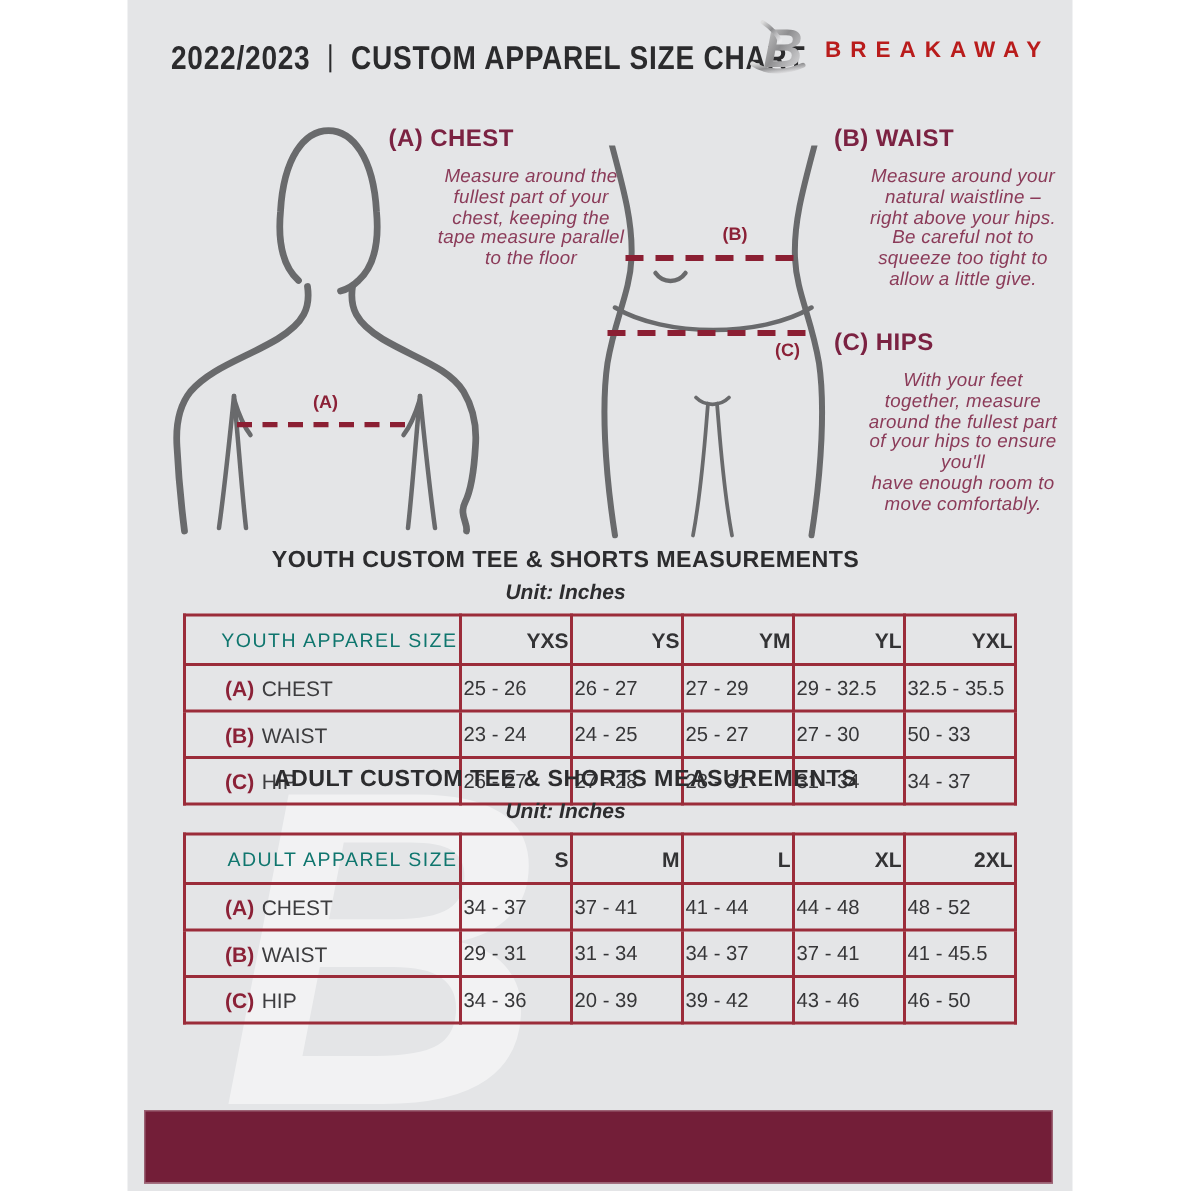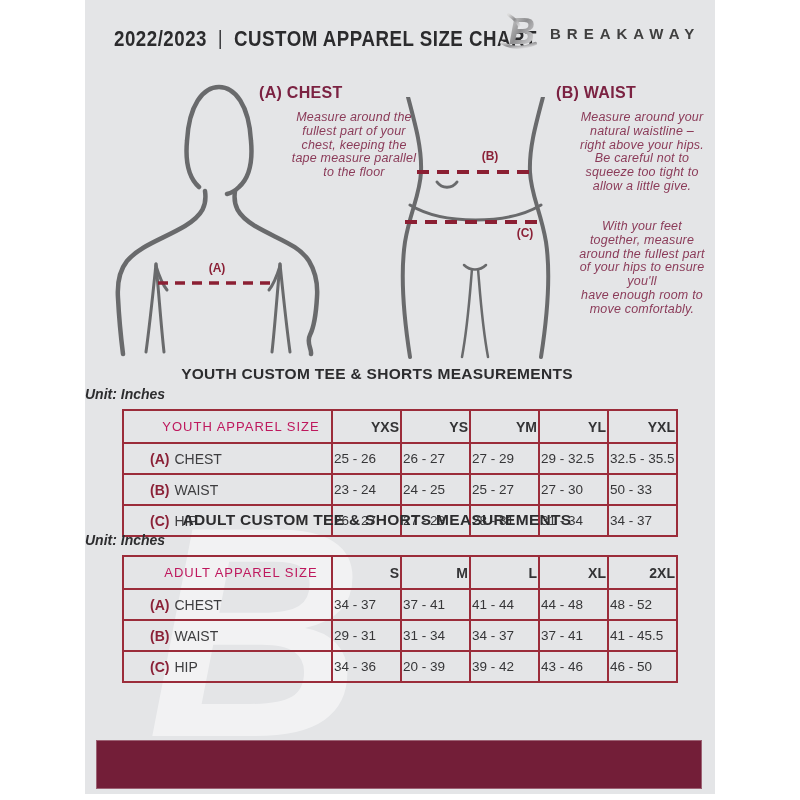--- a/index.html
+++ b/index.html
@@ -10,21 +10,21 @@
   .watermark{position:absolute;left:62px;top:482px;font-size:300px;line-height:1;
     font-weight:700;font-style:italic;color:rgba(255,255,255,0.5);z-index:1;user-select:none;}
 
   
   .headline{position:absolute;left:29px;top:26px;display:flex;align-items:center;gap:13px;
     font-size:22px;font-weight:700;color:#2b2b2d;letter-spacing:0.6px;
     transform:scaleX(0.85);transform-origin:left center;white-space:nowrap;z-index:2;}
   .headline .sep{font-weight:400;font-size:20px;position:relative;top:-1px;}
   .brand{position:absolute;left:412px;top:10px;display:flex;align-items:center;z-index:2;}
   .logo{width:46px;height:46px;}
-  .brandname{font-size:15px;font-weight:700;letter-spacing:6px;color:#404040;margin-left:7px;}
+  .brandname{font-size:15px;font-weight:700;letter-spacing:6px;color:#b91c1c;margin-left:7px;}
 
   
   .fig{position:absolute;z-index:2;}
   .fig-upper{left:28px;top:83px;}
   .fig-lower{left:303px;top:97px;}
   .marker{position:absolute;width:40px;text-align:center;font-size:12px;font-weight:700;
     color:#8b2137;z-index:3;}
   .marker-a{left:112px;top:261px;}
   .marker-b{left:385px;top:149px;}
   .marker-c{left:420px;top:226px;}
@@ -34,27 +34,27 @@
   .gb-hips{left:471px;top:220px;width:172px;}
   .gblock h3{margin:0 0 9px 0;font-size:16px;font-weight:700;color:#7b2242;letter-spacing:0.3px;}
   .gblock p{margin:0;font-size:12.5px;line-height:13.8px;font-style:italic;color:#8b3b59;
     white-space:pre-line;letter-spacing:0.2px;text-align:center;}
 
   
   .tblock{position:absolute;left:0;width:584px;z-index:2;}
   .tb-youth{top:365px;}
   .tb-adult{top:511px;}
   .ttitle{text-align:center;font-size:15.5px;font-weight:700;color:#2c2c2e;letter-spacing:0.3px;}
-  .tunit{font-size:14px;font-weight:600;font-style:italic;color:#2d2d2f;
+  .tunit{text-align:center;font-size:14px;font-weight:600;font-style:italic;color:#2d2d2f;
     margin-top:3px;}
   table{border-collapse:collapse;table-layout:fixed;width:556px;margin:7px 0 0 37px;}
   th,td{border:2px solid #9b2c3a;overflow:hidden;}
   thead th{height:29px;font-size:14px;font-weight:700;color:#333335;text-align:right;}
   thead th.label-col{width:178px;font-size:13px;font-weight:400;letter-spacing:1px;
-    color:#be185d;text-align:center;padding-left:28px;}
+    color:#0f766e;text-align:right;padding-left:3px;}
   tbody td{height:27px;font-size:13.5px;color:#363638;text-align:left;}
   tbody td.rowlabel{text-align:left;padding-left:26px;font-size:14px;color:#3d3d3f;}
   tbody td.rowlabel .prefix{color:#8b2137;font-weight:700;margin-right:5px;}
 
   
   .footer-bar{position:absolute;left:11px;top:740px;width:606px;height:49px;
     background:#731e38;border:1px solid #9c6274;box-sizing:border-box;z-index:2;}
 </style>
 </head>
 <body>
@@ -137,20 +137,21 @@
     <div class="gblock gb-waist">
       <h3>(B) WAIST</h3>
       <p>Measure around your
 natural waistline –
 right above your hips.
 Be careful not to
 squeeze too tight to
 allow a little give.</p>
     </div>
     <div class="gblock gb-hips">
+      <h3>(C) HIPS</h3>
       <p>With your feet
 together, measure
 around the fullest part
 of your hips to ensure
 you'll
 have enough room to
 move comfortably.</p>
     </div>
   </section>
 

